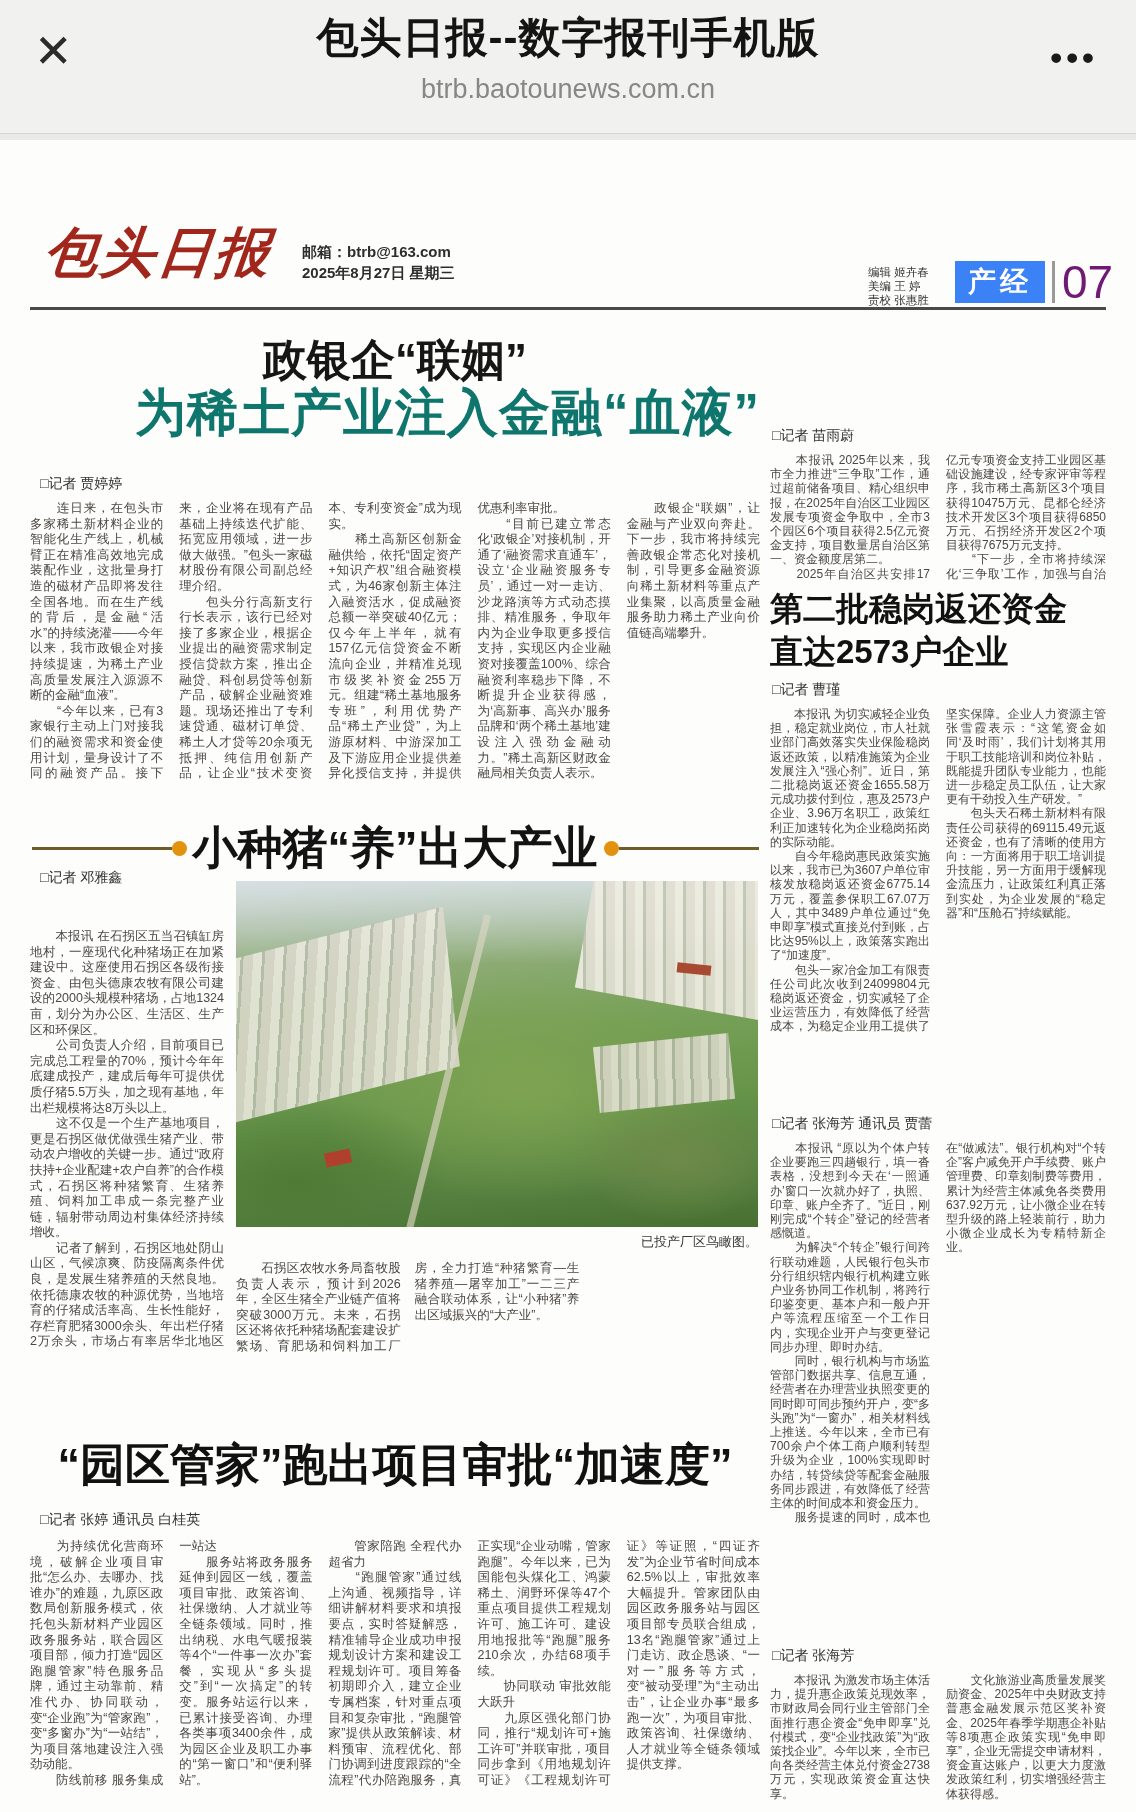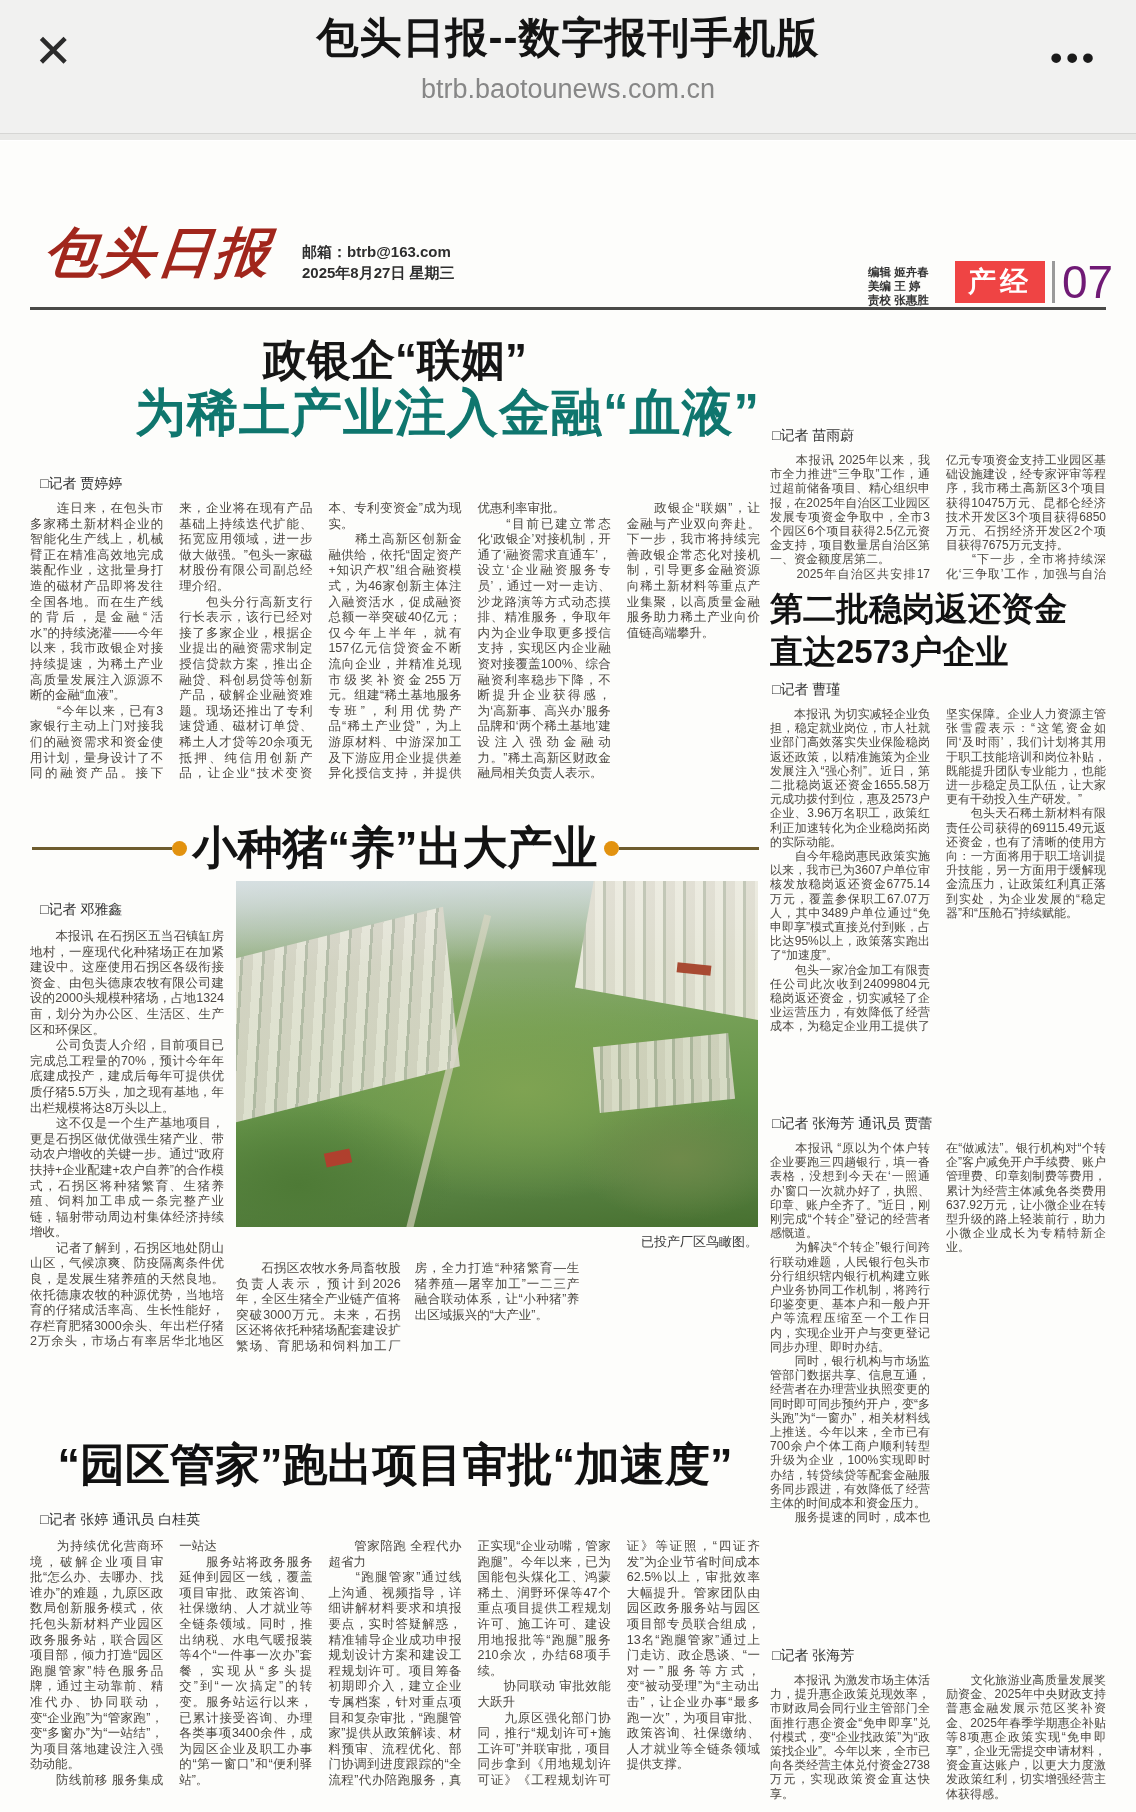--- a/index.html
+++ b/index.html
@@ -19,23 +19,23 @@
            letter-spacing:4px;line-height:1;cursor:pointer;}
 
   
   .paper{position:absolute;left:0;top:141px;width:1136px;height:1671px;background:#fdfdfb;}
   .paper *{position:absolute;}
 
   .mast-logo{left:44px;top:76px;font-family:"DejaVu Serif",serif;font-style:italic;font-weight:700;
              font-size:54px;color:#a1261c;letter-spacing:3px;transform:skewX(-6deg);white-space:nowrap;}
   .mast-contact{left:302px;top:100px;font-size:15px;line-height:21px;font-weight:700;color:#2d2d2d;
                 white-space:pre-line;}
-  .mast-editors{left:868px;top:124px;font-size:11.5px;line-height:14px;font-weight:700;color:#333;
+  .mast-editors{left:868px;top:124px;font-size:11.5px;line-height:14px;font-weight:400;color:#333;
                 white-space:pre-line;}
-  .mast-badge{left:955px;top:120px;width:90px;height:42px;background:#ef4444;color:#fff;
+  .mast-badge{left:955px;top:120px;width:90px;height:42px;background:#3b82f6;color:#fff;
               font-size:28px;font-weight:900;text-align:center;line-height:42px;letter-spacing:4px;}
   .mast-divider{left:1052px;top:120px;width:3px;height:42px;background:#9a9a9a;}
   .mast-pageno{left:1062px;top:114px;font-size:46px;color:#701a75;font-weight:400;}
   .mast-rule{left:30px;top:166px;width:1076px;height:0;border-top:3px solid #4a4a48;}
 
   
   .byline{font-size:14px;color:#333;white-space:nowrap;}
   .cols{column-fill:auto;overflow:hidden;text-align:justify;white-space:pre-line;
         color:#4b4741;}
   .cols-left{font-size:12.5px;line-height:15.6px;}
@@ -46,21 +46,21 @@
   .a-head{left:30px;top:238px;width:730px;text-align:right;font-size:51px;font-weight:900;color:#0f766e;
           letter-spacing:1px;white-space:nowrap;}
   .a-byline{left:40px;top:334px;}
   .a-body{left:30px;top:360px;width:730px;height:296px;column-count:5;column-gap:16px;}
 
   
   .pig-deco{left:30px;top:678px;width:730px;height:58px;display:flex;align-items:center;justify-content:center;}
   .pig-deco .dline{position:static;width:140px;height:3px;background:#6e5c2e;}
   .pig-deco .ddot{position:static;width:15px;height:15px;border-radius:50%;background:#e2920f;}
   .pig-title{position:static !important;font-size:45px;font-weight:900;color:#131313;white-space:nowrap;padding:0 6px;}
-  .pig-byline{left:40px;top:760px;}
+  .pig-byline{left:40px;top:728px;}
   .pig-left{left:30px;top:788px;width:194px;height:422px;column-count:1;}
   .pig-photo{left:236px;top:740px;width:522px;height:346px;overflow:hidden;background:
       radial-gradient(150px 90px at 85% 80%, #6f8a4a 0%, rgba(111,138,74,0) 70%),
       radial-gradient(220px 130px at 12% 88%, #4e7a36 0%, rgba(78,122,54,0) 70%),
       radial-gradient(280px 150px at 55% 60%, #7fa352 0%, rgba(127,163,82,0) 75%),
       linear-gradient(175deg,#c9d2cb 0%,#abbda3 10%,#8cab74 26%,#76a057 45%,#669449 65%,#568040 85%,#477030 100%);}
   .pig-photo::before{content:"";position:absolute;inset:0;
       background:linear-gradient(180deg,rgba(219,228,233,.75),rgba(219,228,233,0) 24%);}
   .barn-a{left:-4%;top:16%;width:46%;height:46%;
       background:repeating-linear-gradient(100deg,#eceadf 0 9px,#b9bfae 9px 12px,#dcd9cd 12px 22px);

